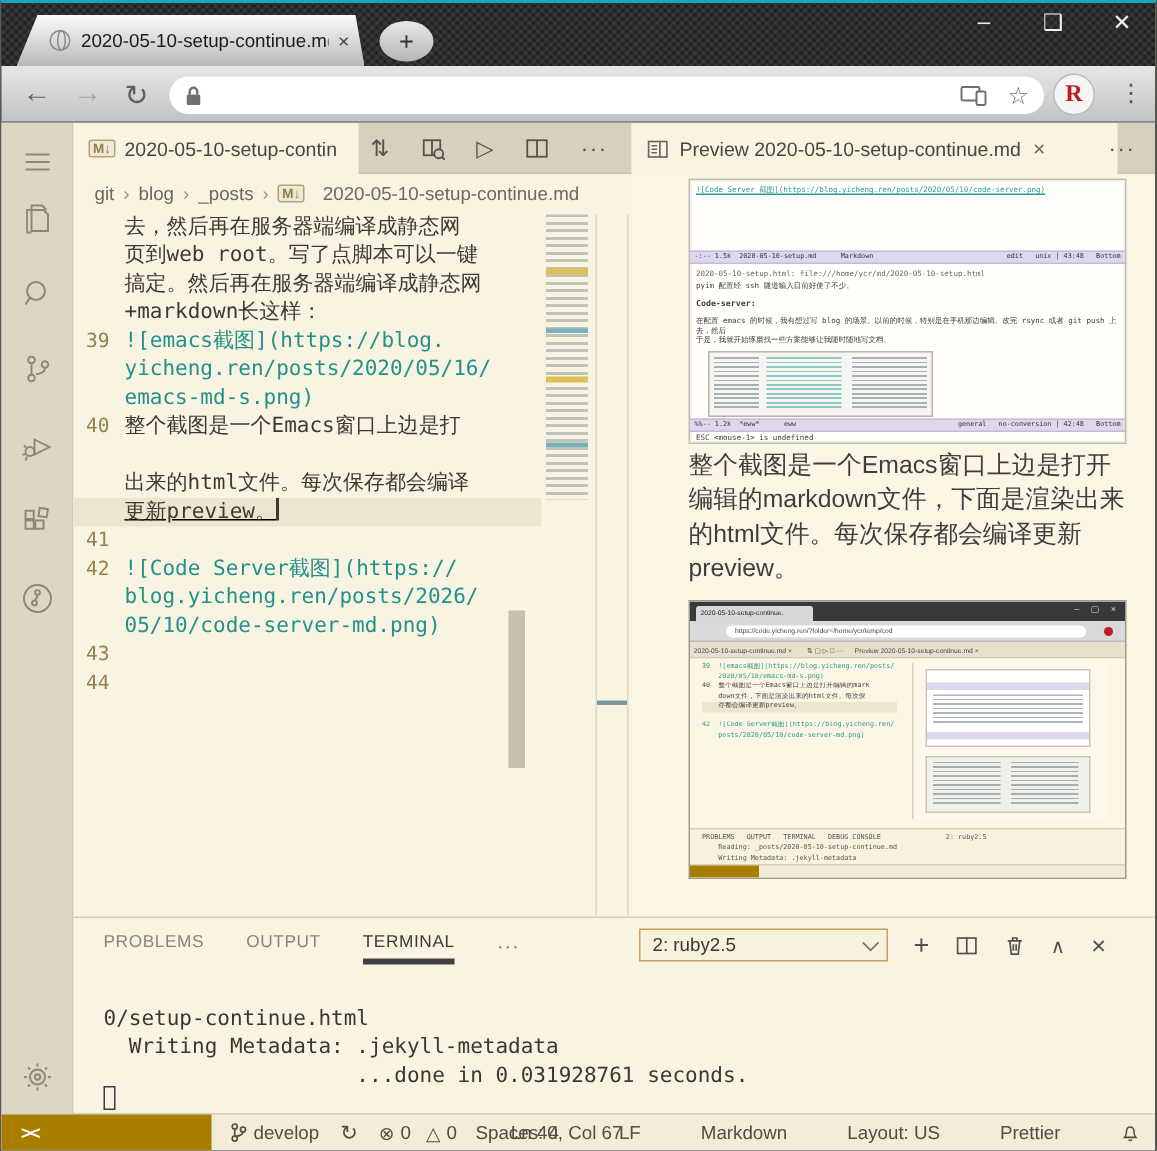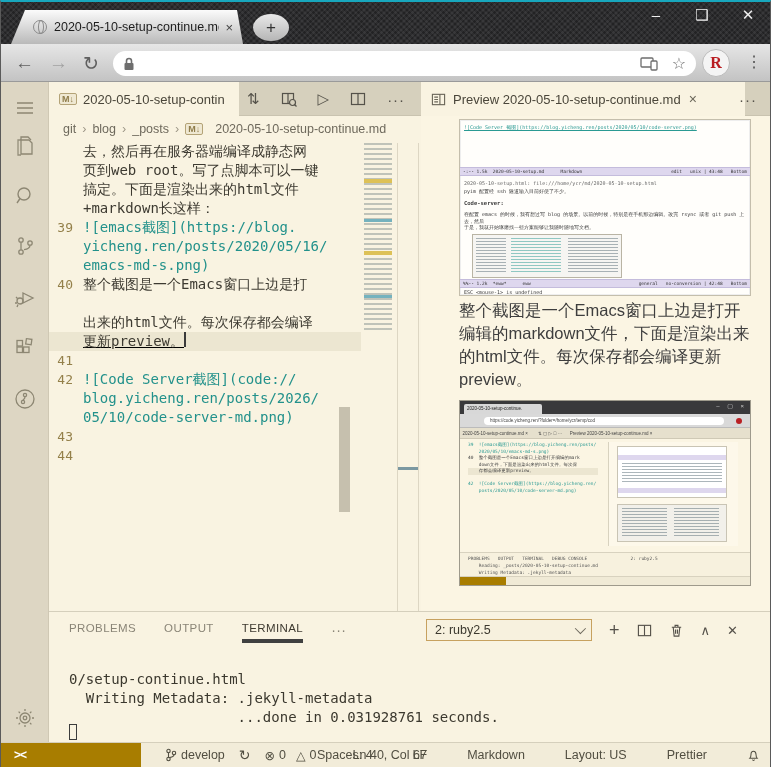--- a/index.html
+++ b/index.html
@@ -112,21 +112,21 @@
   .chev { width:8px; height:8px; border-right:1.3px solid #6e6a5e; border-bottom:1.3px solid #6e6a5e; transform:rotate(45deg) translateY(-2px); }
   .picons { position:absolute; left:560px; top:7px; display:flex; gap:17px; align-items:center; color:#55514a; font-size:15px; height:22px; }
   .picons svg { width:15px; height:15px; display:block; }
   .termbody { position:absolute; left:20px; top:58px; font-family:"DejaVu Sans Mono",monospace; font-size:14px; line-height:19px; color:#3b382e; white-space:pre; }
   .termcursor { position:absolute; left:20px; top:112px; width:8px; height:16px; border:1px solid #3c3c3c; }
 
   
   .status { left:0; top:660px; width:769px; height:25px; background:#f2ecd9; border-top:1px solid #d5cfbc; font-size:12.5px; color:#514e41; }
   .st-remote { position:absolute; left:0; top:0; width:140px; height:100%; background:#a87d00; color:#fff;
     display:flex; align-items:center; padding-left:13px; font-weight:bold; font-size:12px; letter-spacing:-1px; }
-  .st-items { position:absolute; left:164px; top:0; height:100%; display:flex; align-items:center; gap:14px; }
+  .st-items { position:absolute; left:152px; top:0; height:100%; display:flex; align-items:center; gap:14px; }
   .st-right { position:absolute; right:10px; top:0; height:100%; display:flex; align-items:center; gap:40px; }
   .st-group { display:flex; align-items:center; gap:4px; }
   .st-items svg, .st-right svg { display:block; }
 </style>
 </head>
 <body>
 
 <div class="win">
 
   <div class="abs titlebar">
@@ -256,31 +256,31 @@
       <span class="sep">›</span>
       <span>_posts</span>
       <span class="sep">›</span>
       <span class="mdglyph">M↓</span>
       <span>2020-05-10-setup-continue.md</span>
     </div>
 
     <div class="abs editor">
       <div class="erow"><span class="num"></span><span class="txt">去，然后再在服务器端编译成静态网</span></div>
       <div class="erow"><span class="num"></span><span class="txt">页到web root。写了点脚本可以一键</span></div>
-      <div class="erow"><span class="num"></span><span class="txt">搞定。下面是渲染出来的html文件</span></div>
+      <div class="erow"><span class="num"></span><span class="txt">搞定。然后再在服务器端编译成静态网</span></div>
       <div class="erow"><span class="num"></span><span class="txt">+markdown长这样：</span></div>
       <div class="erow"><span class="num">39</span><span class="md">![emacs截图](</span><span class="url">https://blog.</span></div>
       <div class="erow"><span class="num"></span><span class="url">yicheng.ren/posts/2020/05/16/</span></div>
       <div class="erow"><span class="num"></span><span class="url">emacs-md-s.png</span><span class="md">)</span></div>
       <div class="erow"><span class="num">40</span><span class="txt">整个截图是一个Emacs窗口上边是打</span></div>
       <div class="erow"><span class="num"></span></div>
       <div class="erow"><span class="num"></span><span class="txt">出来的html文件。每次保存都会编译</span></div>
       <div class="erow hl"><span class="num"></span><span class="txt">更新preview。</span><span class="caret"></span></div>
       <div class="erow"><span class="num">41</span><span class="txt"></span></div>
-      <div class="erow"><span class="num">42</span><span class="md">![Code Server截图](</span><span class="url">code://</span></div>
+      <div class="erow"><span class="num">42</span><span class="md">![Code Server截图](</span><span class="url">https://</span></div>
       <div class="erow"><span class="num"></span><span class="url">blog.yicheng.ren/posts/2026/</span></div>
       <div class="erow"><span class="num"></span><span class="url">05/10/code-server-md.png</span><span class="md">)</span></div>
       <div class="erow"><span class="num">43</span><span class="txt"></span></div>
       <div class="erow"><span class="num">44</span><span class="txt"></span></div>
     </div>
 
     <div class="abs minimap">
       <div class="mm-accent" style="top:36px; height:4px; background:#d9b940;"></div>
       <div class="mm-accent" style="top:76px; height:3px; background:#5fa7b8;"></div>
       <div class="mm-accent" style="top:108px; height:4px; background:#d9b940;"></div>

